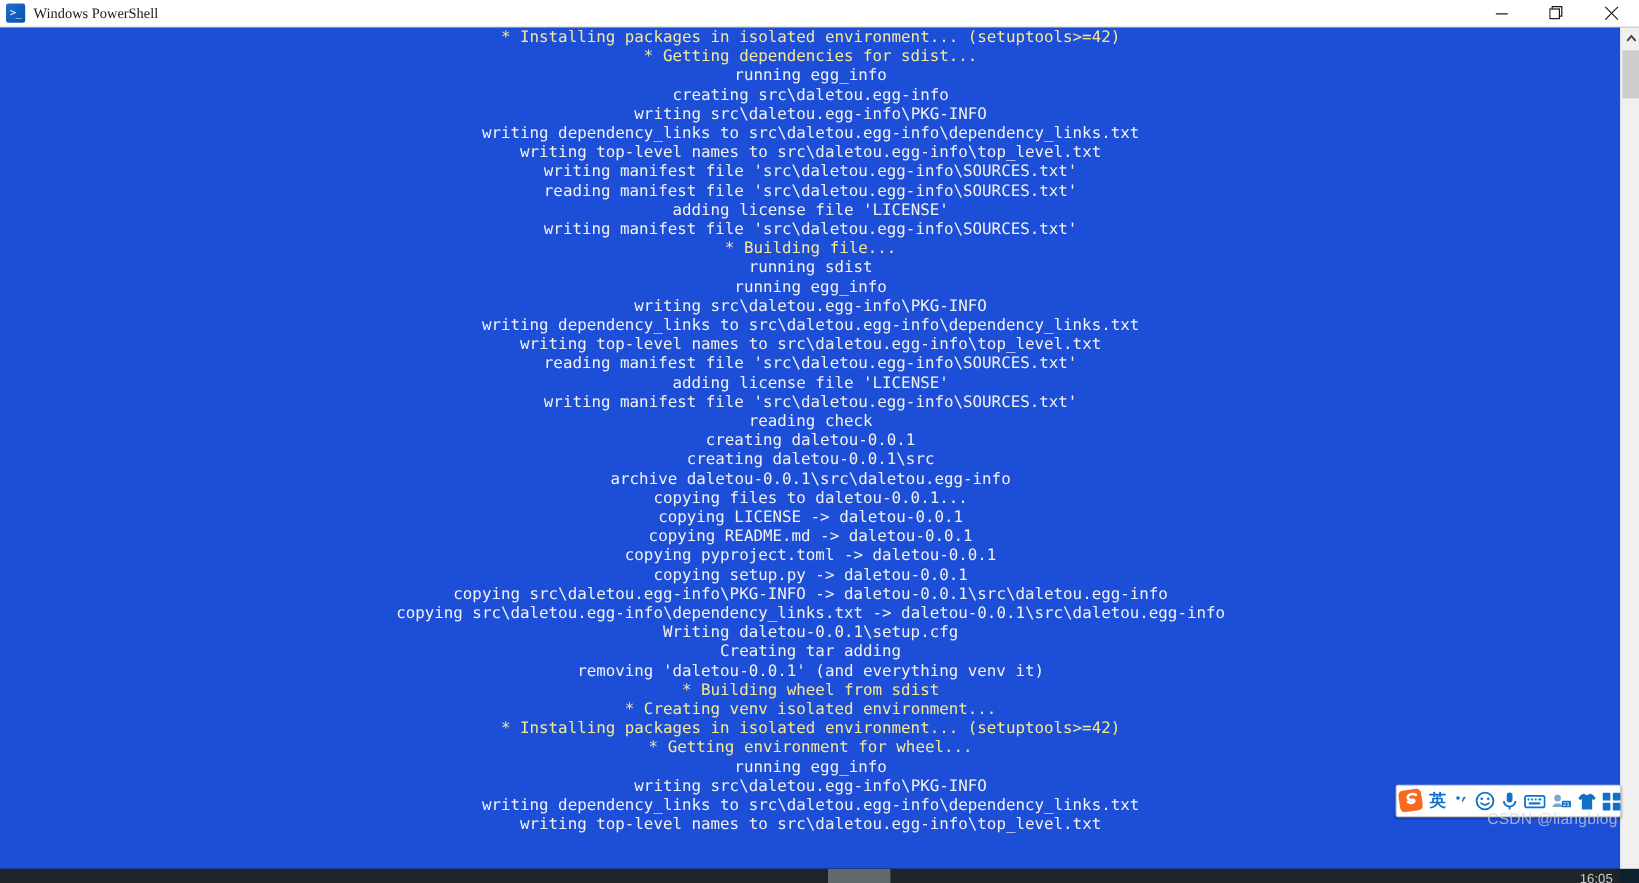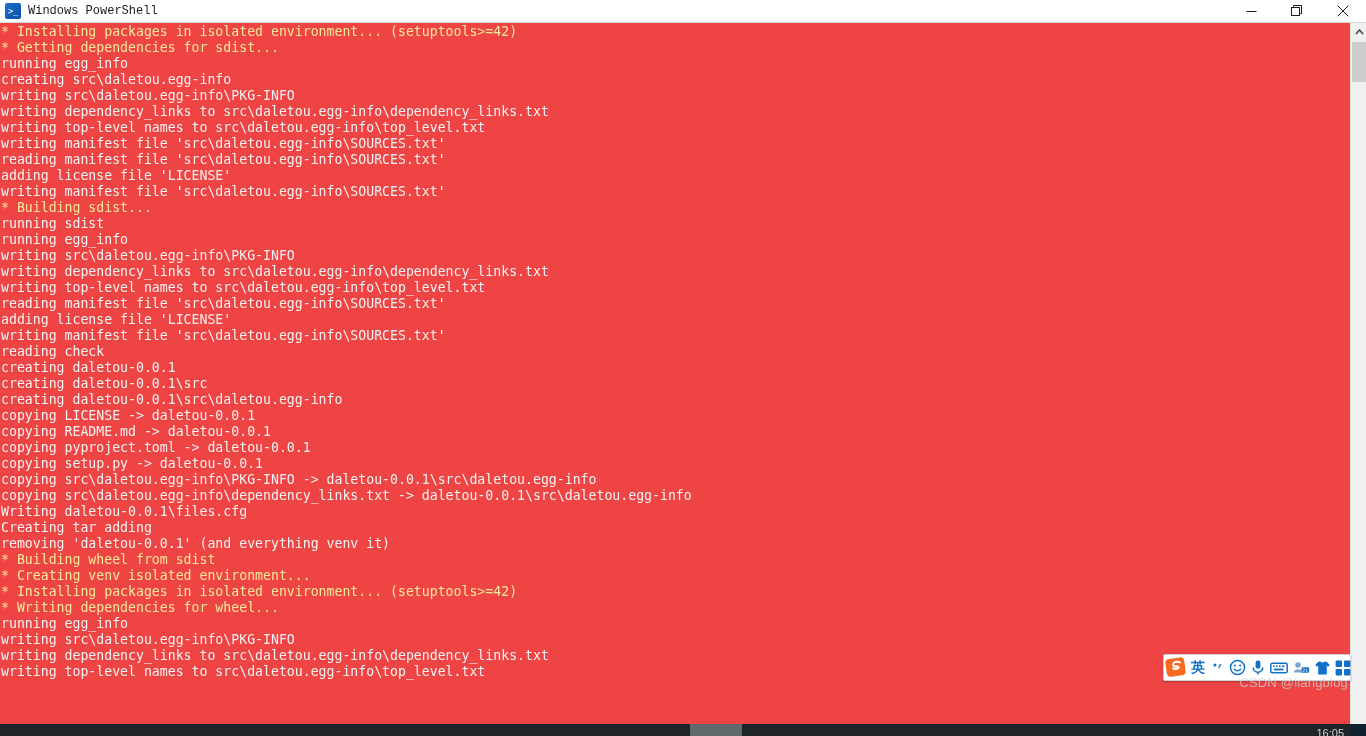--- a/index.html
+++ b/index.html
@@ -50,21 +50,21 @@
     color: #fff;
     font-family: "DejaVu Sans Mono", monospace;
     font-size: 9px;
     line-height: 16px;
     text-align: center;
     letter-spacing: -0.5px;
   }
   .tb-title {
     font-size: 12px;
     color: #1a1a1a;
-    font-family: Liberation Mono, monospace;
+    font-family: Liberation Serif, serif;
     line-height: 23px;
     white-space: nowrap;
   }
   .tb-spacer { flex: 1 1 auto; }
   .winbtn {
     width: 46px;
     height: 23px;
     display: flex;
     align-items: center;
     justify-content: center;
@@ -72,22 +72,23 @@
   }
   .winbtn svg { display: block; }
 
   
   .console {
     position: absolute;
     left: 0;
     top: 23px;
     width: 1350px;
     height: 701px;
-    background: #ef4444;
-    overflow: hidden;
+    background: #1d4ed8;
+    overflow: hidden;
+    text-align: center;
   }
   .conlines {
     position: absolute;
     left: 0;
     top: 1px;
     width: 100%;
   }
   .line {
     height: 16px;
     line-height: 16px;
@@ -259,46 +260,47 @@
         <div class="line hl">* Getting dependencies for sdist...</div>
         <div class="line">running egg_info</div>
         <div class="line">creating src\daletou.egg-info</div>
         <div class="line">writing src\daletou.egg-info\PKG-INFO</div>
         <div class="line">writing dependency_links to src\daletou.egg-info\dependency_links.txt</div>
         <div class="line">writing top-level names to src\daletou.egg-info\top_level.txt</div>
         <div class="line">writing manifest file 'src\daletou.egg-info\SOURCES.txt'</div>
         <div class="line">reading manifest file 'src\daletou.egg-info\SOURCES.txt'</div>
         <div class="line">adding license file 'LICENSE'</div>
         <div class="line">writing manifest file 'src\daletou.egg-info\SOURCES.txt'</div>
-        <div class="line hl">* Building sdist...</div>
+        <div class="line hl">* Building file...</div>
         <div class="line">running sdist</div>
         <div class="line">running egg_info</div>
         <div class="line">writing src\daletou.egg-info\PKG-INFO</div>
         <div class="line">writing dependency_links to src\daletou.egg-info\dependency_links.txt</div>
         <div class="line">writing top-level names to src\daletou.egg-info\top_level.txt</div>
         <div class="line">reading manifest file 'src\daletou.egg-info\SOURCES.txt'</div>
         <div class="line">adding license file 'LICENSE'</div>
         <div class="line">writing manifest file 'src\daletou.egg-info\SOURCES.txt'</div>
         <div class="line">reading check</div>
         <div class="line">creating daletou-0.0.1</div>
         <div class="line">creating daletou-0.0.1\src</div>
-        <div class="line">creating daletou-0.0.1\src\daletou.egg-info</div>
+        <div class="line">archive daletou-0.0.1\src\daletou.egg-info</div>
+        <div class="line">copying files to daletou-0.0.1...</div>
         <div class="line">copying LICENSE -&gt; daletou-0.0.1</div>
         <div class="line">copying README.md -&gt; daletou-0.0.1</div>
         <div class="line">copying pyproject.toml -&gt; daletou-0.0.1</div>
         <div class="line">copying setup.py -&gt; daletou-0.0.1</div>
         <div class="line">copying src\daletou.egg-info\PKG-INFO -&gt; daletou-0.0.1\src\daletou.egg-info</div>
         <div class="line">copying src\daletou.egg-info\dependency_links.txt -&gt; daletou-0.0.1\src\daletou.egg-info</div>
-        <div class="line">Writing daletou-0.0.1\files.cfg</div>
+        <div class="line">Writing daletou-0.0.1\setup.cfg</div>
         <div class="line">Creating tar adding</div>
         <div class="line">removing 'daletou-0.0.1' (and everything venv it)</div>
         <div class="line hl">* Building wheel from sdist</div>
         <div class="line hl">* Creating venv isolated environment...</div>
         <div class="line hl">* Installing packages in isolated environment... (setuptools&gt;=42)</div>
-        <div class="line hl">* Writing dependencies for wheel...</div>
+        <div class="line hl">* Getting environment for wheel...</div>
         <div class="line">running egg_info</div>
         <div class="line">writing src\daletou.egg-info\PKG-INFO</div>
         <div class="line">writing dependency_links to src\daletou.egg-info\dependency_links.txt</div>
         <div class="line">writing top-level names to src\daletou.egg-info\top_level.txt</div>
       </div>
   </div>
 
   <div class="vscroll">
     <div class="vs-arrow up">
       <svg width="9" height="6" viewBox="0 0 9 6">

